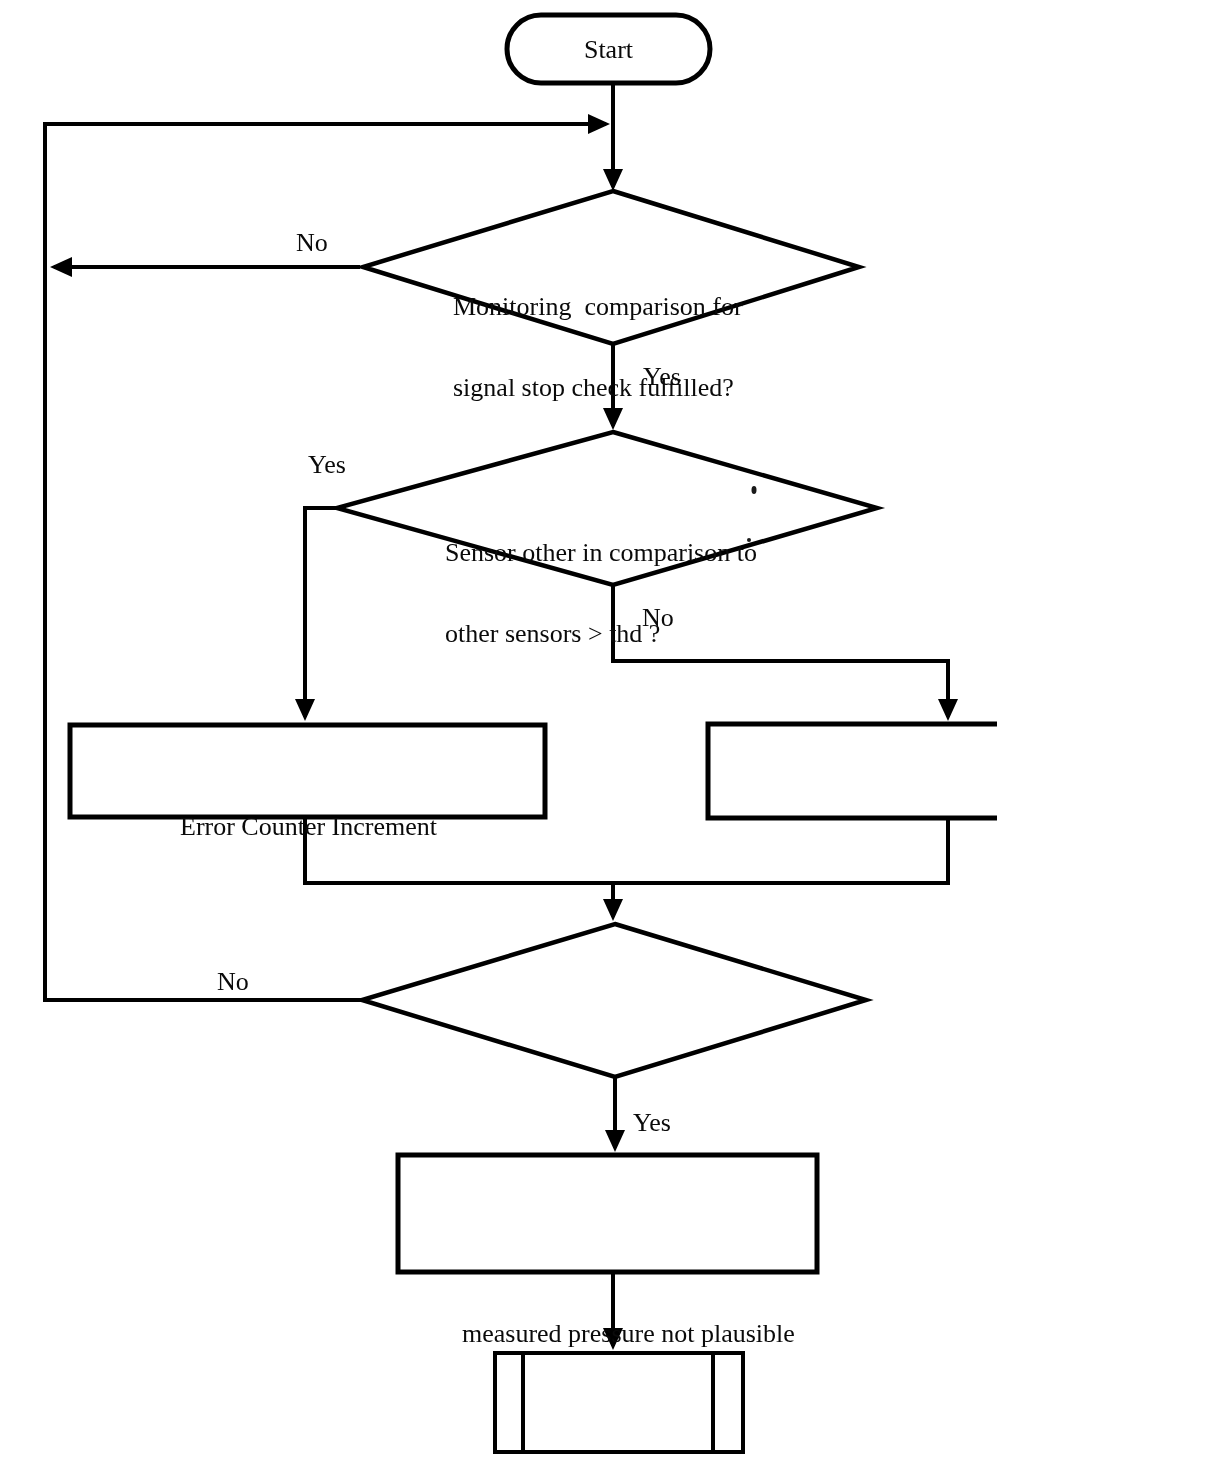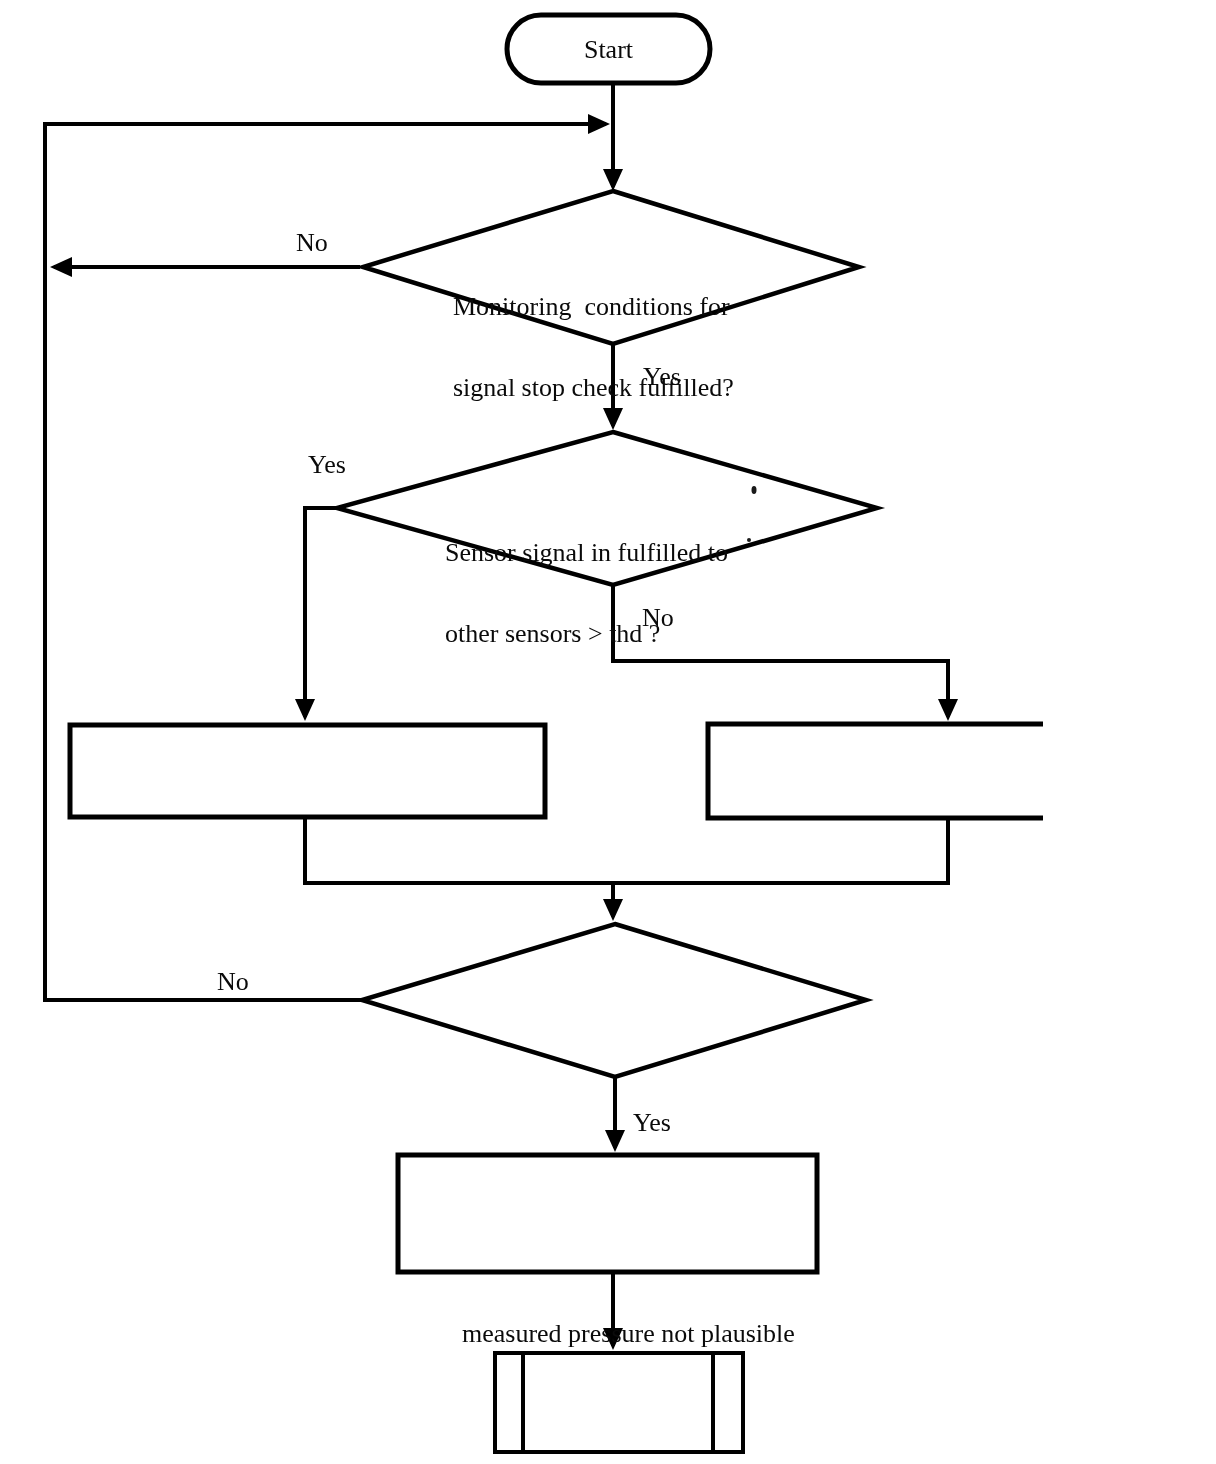--- a/index.html
+++ b/index.html
@@ -4,21 +4,20 @@
 <style>
   html, body { margin: 0; padding: 0; background: #ffffff; }
   .canvas {
     position: relative;
     width: 997px;
     height: 1464px;
     background: #ffffff;
     font-family: "Liberation Serif", serif;
     color: #0a0a0a;
     overflow: hidden;
-    padding-left: 46px;
   }
   .canvas svg { position: absolute; left: 0; top: 0; }
   .lbl {
     position: absolute;
     font-size: 26px;
     line-height: 27px;
     color: #0a0a0a;
     white-space: pre;
   }
   .lbl span { display: block; }
@@ -72,29 +71,32 @@
 
     <ellipse cx="754" cy="490" rx="2.5" ry="4" fill="#1a1a1a"></ellipse>
     <circle cx="749" cy="540" r="2" fill="#1a1a1a"></circle>
   </svg>
 
   <div class="lbl center-box" style="left:507px; top:15px; width:203px; height:68px;">
     <span>Start</span>
   </div>
 
   <div class="lbl" style="left:453px; top:239px;">
-    <span>Monitoring  conditions for</span>
+    <span>Monitoring  comparison for</span>
     <span>signal stop check fulfilled?</span>
   </div>
 
   <div class="lbl" style="left:445px; top:485px;">
-    <span>Sensor signal in fulfilled to</span>
+    <span>Sensor other in comparison to</span>
     <span>other sensors &gt; thd ?</span>
   </div>
 
+  <div class="lbl" style="left:180px; top:759px;">
+    <span>Error Counter Increment</span>
+  </div>
 
 
 
   <div class="lbl" style="left:462px; top:1266px;">
     <span>measured pressure not plausible</span>
   </div>
 
 
   <div class="lbl" style="left:296px; top:229px;">No</div>
 

